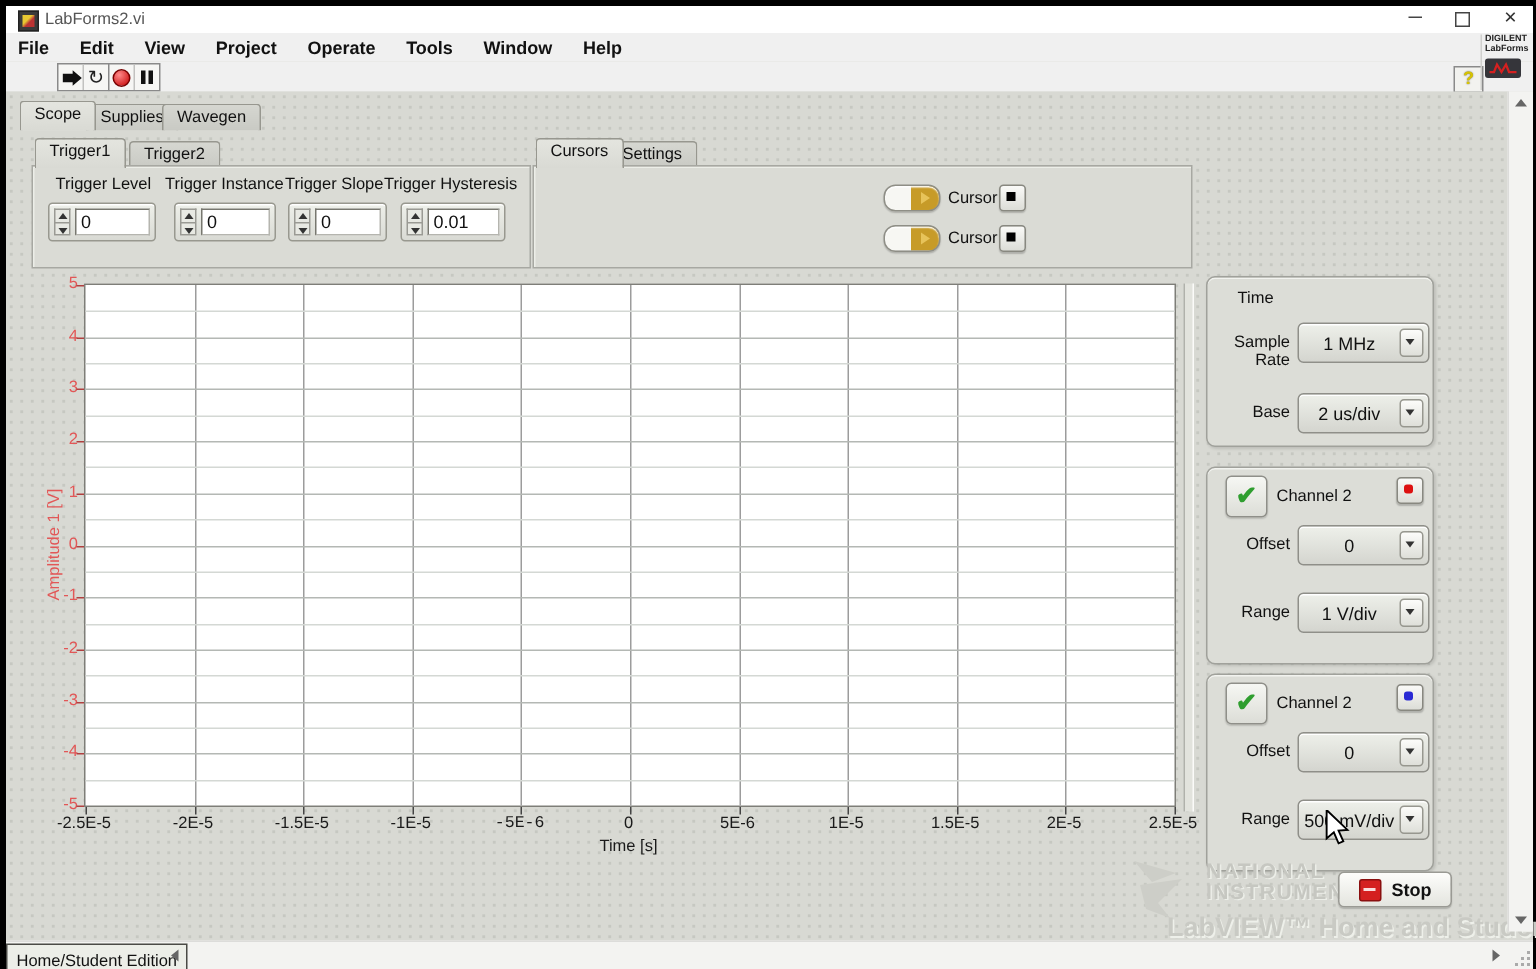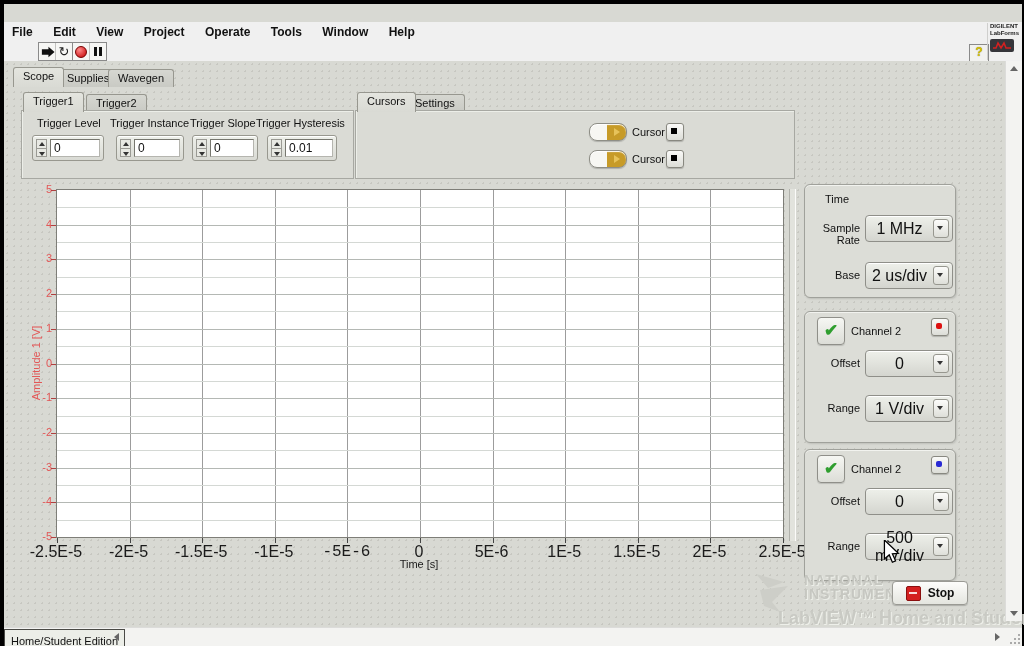--- a/index.html
+++ b/index.html
@@ -58,34 +58,34 @@
   
   #plot-area{position:absolute;left:52px;top:185px;width:726px;height:347px;background:#fff;border:1px solid #7e7e78;}
   .gl-v{position:absolute;top:0;bottom:0;width:1px;background:#9c9c9c;}
   .gl-h{position:absolute;left:0;right:0;height:1px;}
   .gl-h.major{background:#b4b8b4;} .gl-h.minor{background:#d4d8d4;}
   .y-mark{position:absolute;left:-6px;width:5px;height:1px;background:#b04040;}
   .x-mark{position:absolute;bottom:-6px;width:1px;height:5px;background:#444;}
   #y-labels{position:absolute;left:16px;top:185px;width:32px;height:347px;}
   .y-tick{position:absolute;right:0;transform:translateY(-50%);font-size:11px;color:#e25757;}
   #x-labels{position:absolute;left:52px;top:539px;width:726px;height:12px;}
-  .x-tick{position:absolute;transform:translateX(-50%);font-size:16px;color:#1a1a1a;white-space:nowrap;}
+  .x-tick{position:absolute;transform:translateX(-50%);font-size:11px;color:#1a1a1a;white-space:nowrap;}
   #x-axis-title{position:absolute;left:52px;top:554px;width:726px;text-align:center;font-size:11px;color:#1a1a1a;}
   #y-axis-title{position:absolute;left:-117px;top:352px;width:300px;height:14px;text-align:center;
     transform:rotate(-90deg);font-size:11px;color:#e25757;}
   #graph-ridge{position:absolute;left:785px;top:185px;width:5px;height:352px;background:#e2e3dd;
     border-left:1px solid #b0b1ab;border-right:1px solid #fbfbf9;}
   
   .panel-box{position:absolute;left:800px;width:150px;border:1px solid #a0a19b;border-radius:6px;
     background:#dcddd7;box-shadow:inset 0 1px 0 #f2f3ef,1px 1px 2px rgba(0,0,0,.12);}
   .panel-title{position:absolute;font-size:11px;color:#111;}
   .right-label{position:absolute;font-size:11px;color:#111;text-align:right;width:55px;}
   .dropdown{position:absolute;left:60px;width:86px;height:25px;border:1px solid #8f8f89;border-radius:4px;
     background:linear-gradient(#eef0ea,#d4d5cf);box-shadow:inset 0 1px 0 #fff;display:flex;align-items:center;}
-  .dropdown .val{flex:1;text-align:center;font-size:16px;color:#111;}
+  .dropdown .val{flex:1;text-align:center;font-size:12px;color:#111;}
   .dd-btn{width:14px;height:17px;margin-right:3px;border:1px solid #97978f;border-radius:3px;
     background:linear-gradient(#fcfcfa,#dedfd9);position:relative;}
   .dd-btn::after{content:"";position:absolute;left:3px;top:6px;border-left:3px solid transparent;border-right:3px solid transparent;border-top:4px solid #333;}
   .checkbox{position:absolute;left:12px;width:26px;height:26px;border:1px solid #8f8f89;border-radius:4px;
     background:linear-gradient(#f6f7f3,#dcddd7);box-shadow:0 1px 1px rgba(0,0,0,.15);
     font-size:17px;font-weight:bold;color:#2f9e2f;text-align:center;line-height:25px;}
   
   #watermark{position:absolute;left:750px;top:566px;width:268px;height:62px;color:#c6c7c1;pointer-events:none;}
   #wm-eagle{position:absolute;left:0;top:2px;}
   #wm-line1{position:absolute;left:50px;top:2px;font-size:14px;font-weight:bold;letter-spacing:1px;
@@ -115,20 +115,29 @@
   #front-panel{position:absolute;left:0;top:57px;width:1002px;height:567px;background:#d8d9d3;
     background-image:radial-gradient(circle,rgba(90,95,85,.14) 1px,transparent 1px);background-size:7px 7px;}
   
   #mouse-cursor{position:absolute;left:879px;top:536px;z-index:9;}
 </style>
 </head>
 <body>
 
 <div id="window">
 
+  <div id="titlebar">
+    <div id="vi-icon">
+        <span></span>
+      </div>
+    <div id="win-title">LabForms2.vi</div>
+    <div class="wbtn" id="btn-min"><i></i></div>
+    <div class="wbtn" id="btn-max"><i></i></div>
+    <div class="wbtn" id="btn-close">✕</div>
+  </div>
 
   <div id="menubar">
     <span class="menu-item">File</span>
     <span class="menu-item">Edit</span>
     <span class="menu-item">View</span>
     <span class="menu-item">Project</span>
     <span class="menu-item">Operate</span>
     <span class="menu-item">Tools</span>
     <span class="menu-item">Window</span>
     <span class="menu-item">Help</span>

